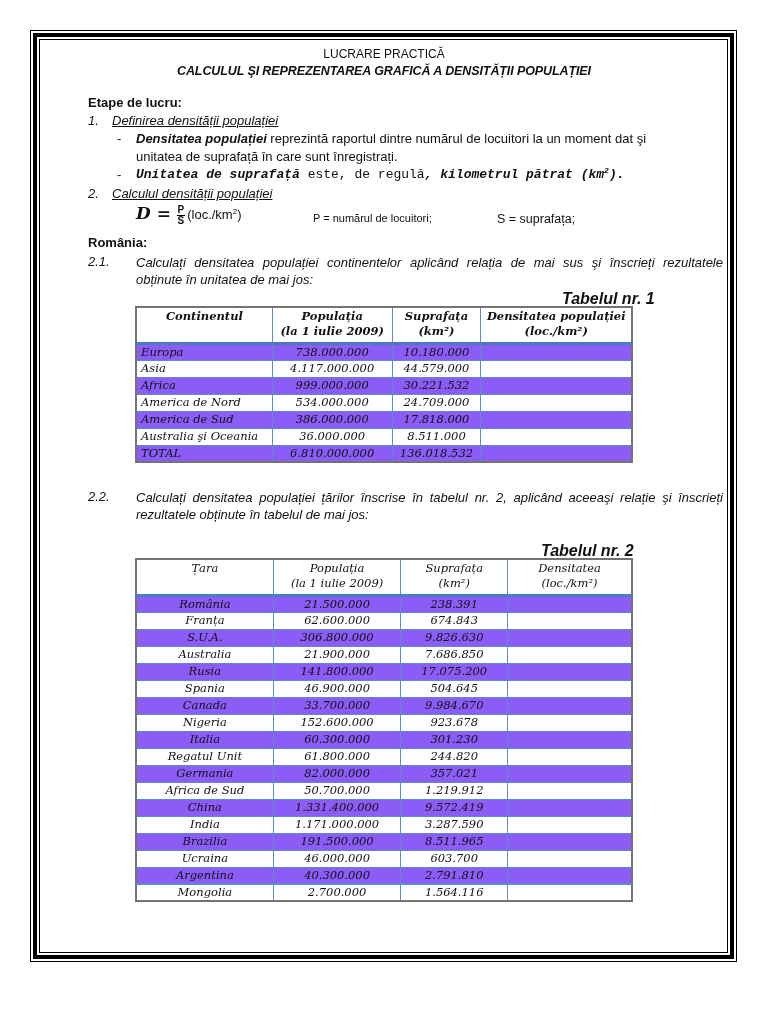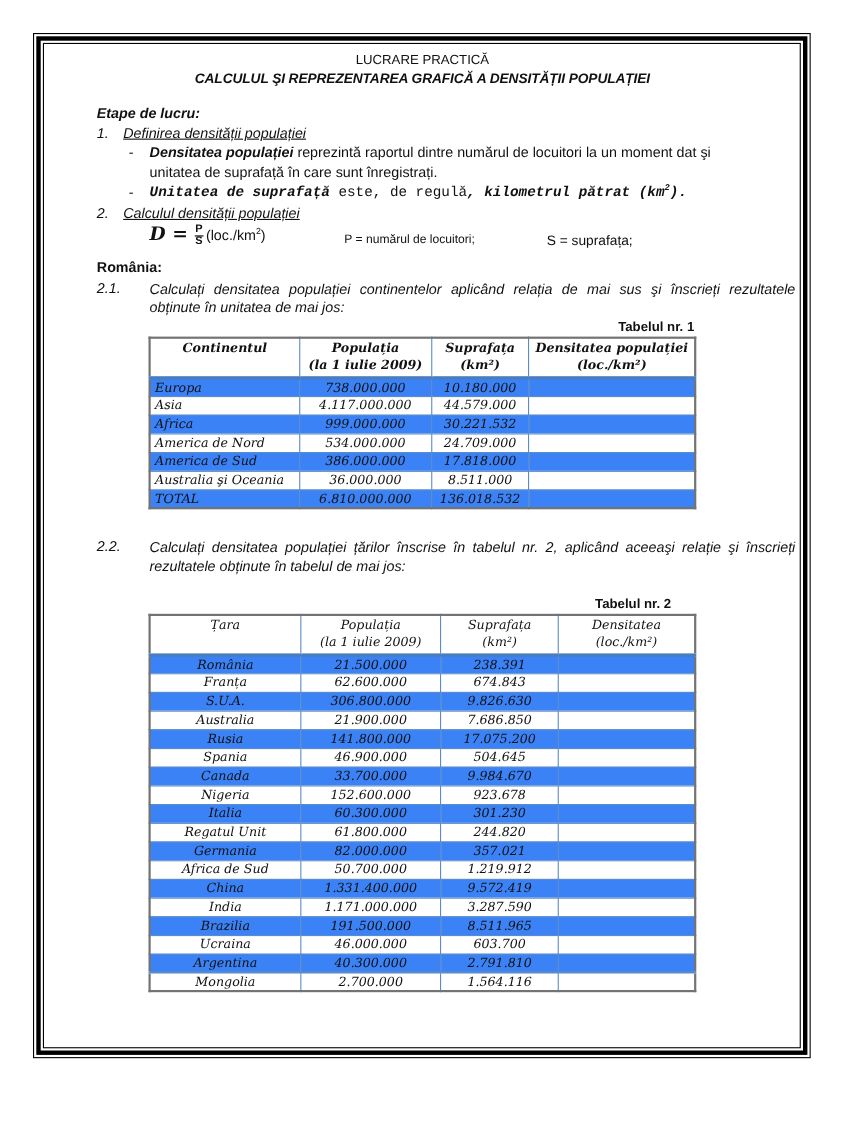--- a/index.html
+++ b/index.html
@@ -60,21 +60,21 @@
     font-weight: bold; font-size: 10px; line-height: 10px; margin: 0 2px;
   }
   .frac .num { display: block; border-bottom: 1px solid #000; padding: 0 1px; }
   .frac .den { display: block; }
   sup { font-size: 8px; vertical-align: 5px; line-height: 0; }
   .para {
     font-size: 13px; font-style: italic; line-height: 18px;
     white-space: normal; text-align: justify;
   }
   .tlabel {
-    font-size: 12px; font-weight: bold; 
+    font-size: 16px; font-weight: bold; font-style: italic;
   }
   table.dt {
     position: absolute;
     border-collapse: collapse;
     font-family: "DejaVu Serif", "Liberation Serif", serif;
     font-style: italic;
     font-size: 11.5px;
     color: #111;
   }
   table.dt td, table.dt th {
@@ -86,39 +86,39 @@
   }
   table.dt thead th {
     font-weight: bold;
     text-align: center;
     vertical-align: top;
     line-height: 15px;
     padding-top: 1px;
     border-bottom: 3px solid #4a7dbf;
   }
   table.t2 thead th { font-weight: normal; }
-  table.dt tbody tr.shade td { background: #3b82f6; }
+  table.dt tbody tr.shade td { background: #8b5cf6; }
   table.dt tbody td.c { text-align: center; }
   table.dt tbody td.l { text-align: left; }
   table.dt { border: 2px solid #737373; }
 </style>
 </head>
 <body>
 
 <div class="frame-outer">
   <div class="frame-mid"></div>
   <div class="frame-inner"></div>
 </div>
 
 <div class="page">
 
   <div class="abs title1">LUCRARE PRACTICĂ</div>
   <div class="abs title2">CALCULUL ŞI REPREZENTAREA GRAFICĂ A DENSITĂȚII POPULAȚIEI</div>
 
-  <div class="abs txt b" style="left:88px; top:95px;font-style:italic;">Etape de lucru:</div>
+  <div class="abs txt b" style="left:88px; top:95px;">Etape de lucru:</div>
 
   <div class="abs txt i" style="left:88px; top:113px;">1.</div>
   <div class="abs txt i u" style="left:112px; top:113px;">Definirea densității populației</div>
 
   <div class="abs txt" style="left:117px; top:131px;">-</div>
   <div class="abs txt" style="left:136px; top:131px;">
     <span class="b i">Densitatea populației</span><span> reprezintă raportul dintre numărul de locuitori la un moment dat şi</span>
   </div>
   <div class="abs txt" style="left:136px; top:149px;">unitatea de suprafață în care sunt înregistrați.</div>
 

